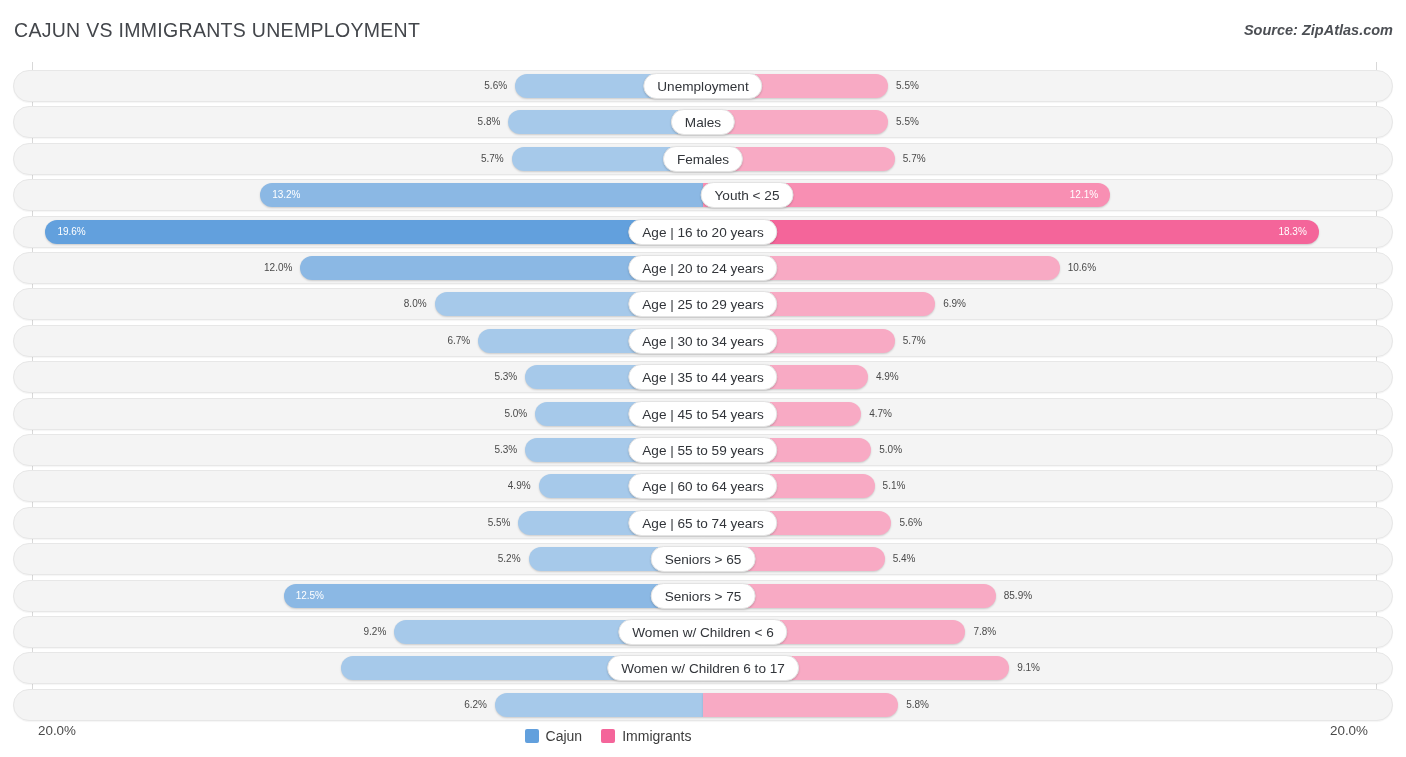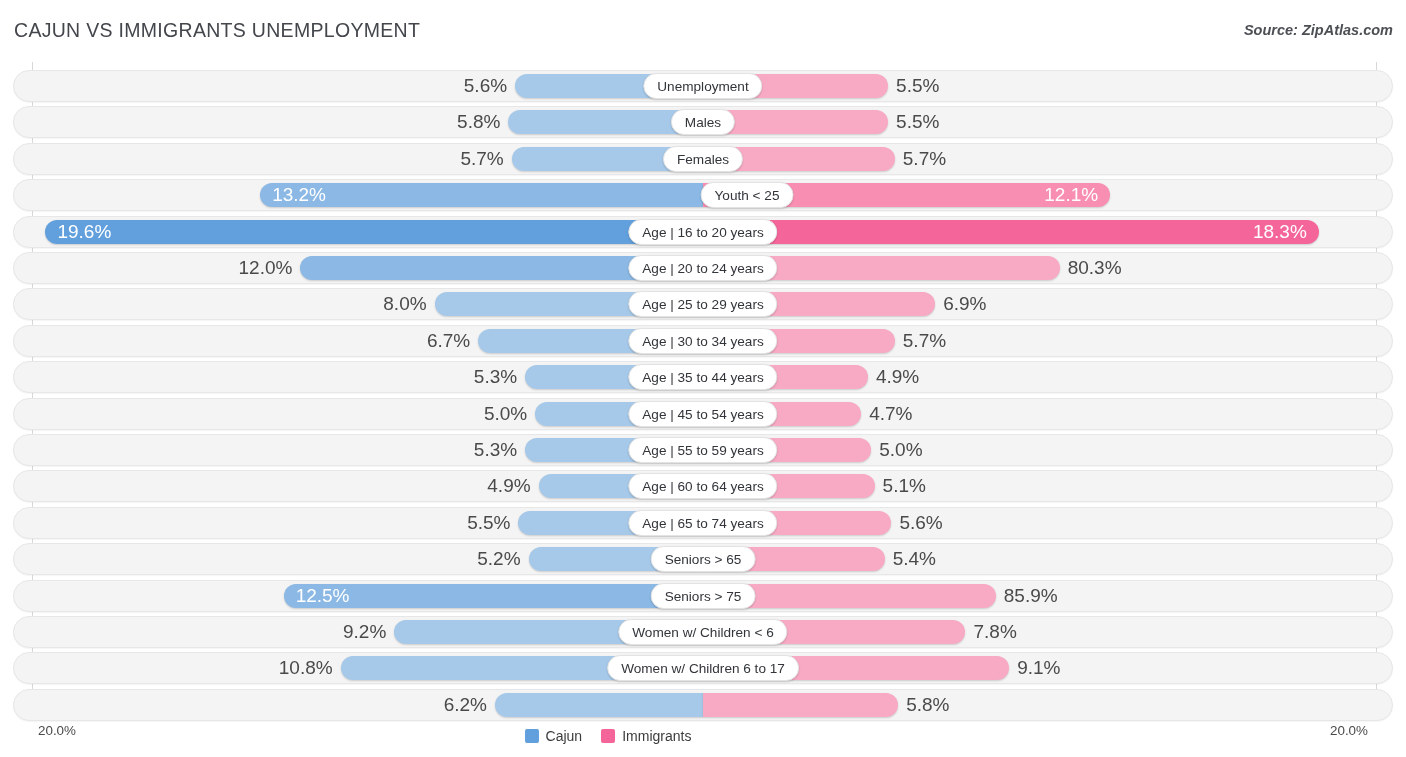--- a/index.html
+++ b/index.html
@@ -50,21 +50,21 @@
   .bar{
     position:absolute; top:4px; height:24px;
     border-radius:12px;
     box-shadow:0 1px 2px rgba(0,0,0,.17);
   }
   .bar.left{ border-top-right-radius:0; border-bottom-right-radius:0; }
   .bar.right{ border-top-left-radius:0; border-bottom-left-radius:0; }
 
   .val{
     position:absolute; top:0; height:32px; line-height:32px;
-    font-size:19px; white-space:nowrap; color:#4a4a4a;
+    font-size:10px; white-space:nowrap; color:#4a4a4a;
   }
   .val.outside-left{ text-align:right; }
   .val.outside-right{ text-align:left; }
   .val.inside{ color:#ffffff; }
 
   .pill{
     position:absolute; top:3px; height:26px; line-height:25px;
     left:50%; transform:translateX(-50%);
     background:#ffffff;
     border:1px solid #e3e3e3;
@@ -142,21 +142,21 @@
         <div class="val inside outside-right" style="left: 44.42px;">19.6%</div>
         <div class="bar right" style="left: 690px; width: 615.795px; background: rgb(244, 101, 154);"></div>
         <div class="val inside outside-left" style="left: 690px; width: 603.795px;">18.3%</div>
         <div class="pill" style="left: 690px;">Age | 16 to 20 years</div>
       </div>
       <div class="row" style="top: 190px;">
         <div class="track"></div>
         <div class="bar left" style="left: 287.4px; width: 402.6px; background: rgb(139, 184, 228);"></div>
         <div class="val outside-left" style="left: 0px; width: 279.4px;">12.0%</div>
         <div class="bar right" style="left: 690px; width: 356.69px; background: rgb(248, 170, 196);"></div>
-        <div class="val outside-right" style="left: 1054.69px;">80.3%</div>
+        <div class="val outside-right" style="left: 1054.69px;">10.6%</div>
         <div class="pill" style="left: 690px;">Age | 20 to 24 years</div>
       </div>
       <div class="row" style="top: 226.4px;">
         <div class="track"></div>
         <div class="bar left" style="left: 421.6px; width: 268.4px; background: rgb(166, 201, 234);"></div>
         <div class="val outside-left" style="left: 0px; width: 413.6px;">8.0%</div>
         <div class="bar right" style="left: 690px; width: 232.185px; background: rgb(248, 170, 196);"></div>
         <div class="val outside-right" style="left: 930.185px;">6.9%</div>
         <div class="pill" style="left: 690px;">Age | 25 to 29 years</div>
       </div>
@@ -228,21 +228,20 @@
         <div class="track"></div>
         <div class="bar left" style="left: 381.34px; width: 308.66px; background: rgb(166, 201, 234);"></div>
         <div class="val outside-left" style="left: 0px; width: 373.34px;">9.2%</div>
         <div class="bar right" style="left: 690px; width: 262.47px; background: rgb(248, 170, 196);"></div>
         <div class="val outside-right" style="left: 960.47px;">7.8%</div>
         <div class="pill" style="left: 690px;">Women w/ Children &lt; 6</div>
       </div>
       <div class="row" style="top: 590.4px;">
         <div class="track"></div>
         <div class="bar left" style="left: 327.66px; width: 362.34px; background: rgb(166, 201, 234);"></div>
-        <div class="val outside-left" style="left: 0px; width: 319.66px;">10.8%</div>
         <div class="bar right" style="left: 690px; width: 306.215px; background: rgb(248, 170, 196);"></div>
         <div class="val outside-right" style="left: 1004.21px;">9.1%</div>
         <div class="pill" style="left: 690px;">Women w/ Children 6 to 17</div>
       </div>
       <div class="row" style="top: 626.8px;">
         <div class="track"></div>
         <div class="bar left" style="left: 481.99px; width: 208.01px; background: rgb(166, 201, 234);"></div>
         <div class="val outside-left" style="left: 0px; width: 473.99px;">6.2%</div>
         <div class="bar right" style="left: 690px; width: 195.17px; background: rgb(248, 170, 196);"></div>
         <div class="val outside-right" style="left: 893.17px;">5.8%</div>

